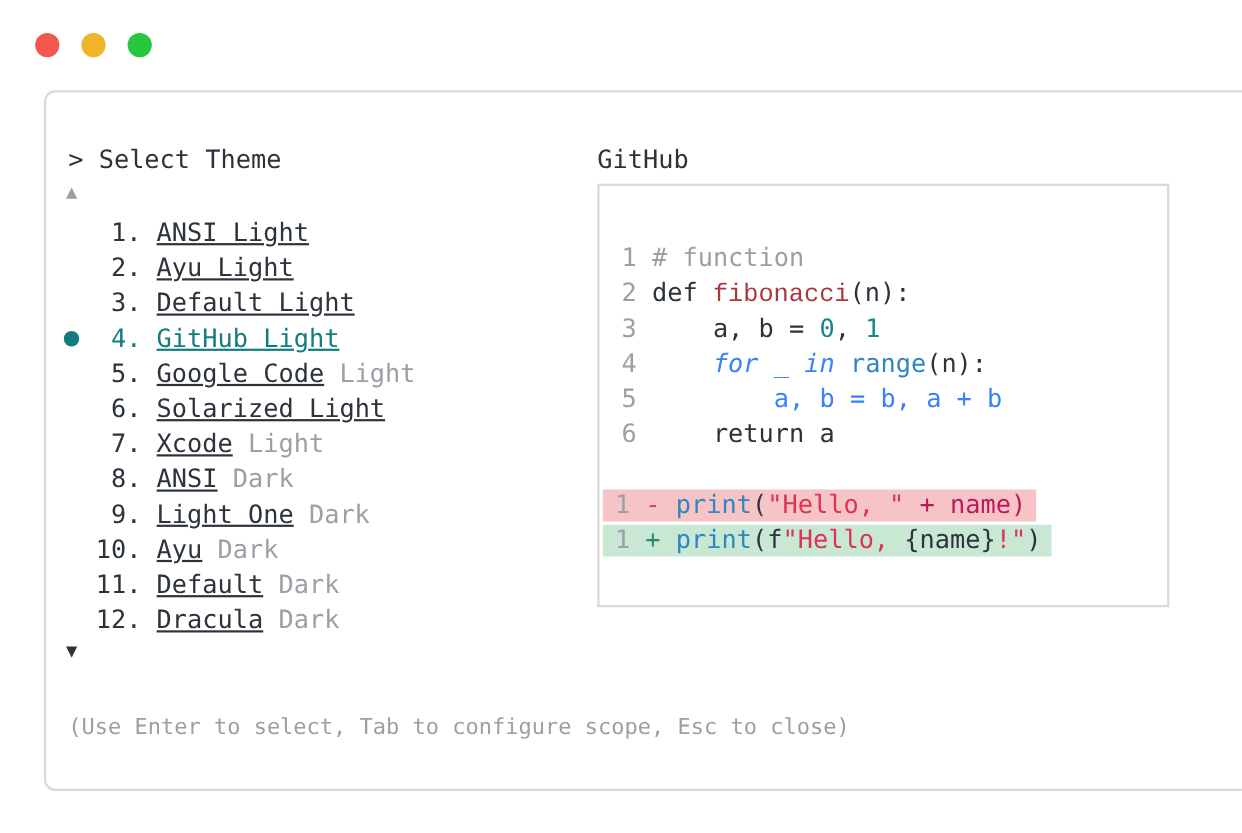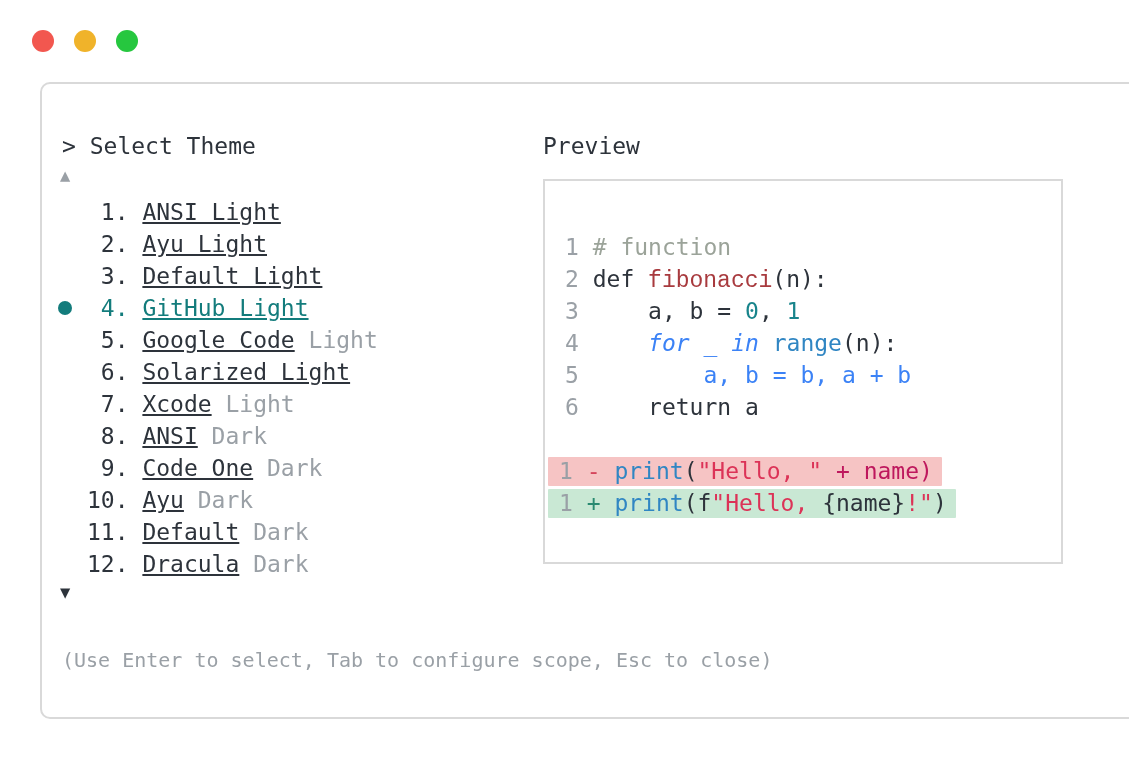--- a/index.html
+++ b/index.html
@@ -26,53 +26,53 @@
   .theme-row .marker { width: 29px; display: inline-flex; align-items: center; justify-content: flex-start; }
   .theme-row .dot { width: 14px; height: 14px; border-radius: 50%; background: var(--teal); display: inline-block; }
   .theme-row .num { display: inline-block; width: 3ch; text-align: right; }
   .theme-row .name { margin-left: 1ch; text-decoration: underline; }
   .theme-row .suffix { margin-left: 1ch; color: var(--muted); text-align: right; }
   .theme-row.selected .num, .theme-row.selected .name { color: var(--teal); }
 
   .hint { position: absolute; left: 20px; top: 560px; font-size: 20px; line-height: 32px; color: var(--muted); }
 
   .preview-box {
-    position: absolute; left: 501px; top: 95px; width: 520px; height: 385px;
+    position: absolute; left: 501px; top: 83px; width: 520px; height: 385px;
     border: 2px solid var(--border); background: #fff;
   }
   .code { padding: 50px 0 0 20px; font-size: 23px; }
   .code-row { height: 32px; line-height: 32px; white-space: pre; color: var(--text_dark); }
   .code-row .lnum { display: inline-block; width: 1ch; text-align: right; color: var(--muted); margin-right: 1ch; }
   .diff-hl { display: inline-block; line-height: 29px; padding: 0 9px 0 11px; margin-left: -17px; border-radius: 1px; }
 </style>
 </head>
 <body>
 
 <div class="traffic">
   <span class="light" id="light-red" style="background: rgb(242, 87, 79);"></span>
   <span class="light" id="light-yellow" style="background: rgb(240, 179, 42);"></span>
   <span class="light" id="light-green" style="background: rgb(38, 199, 63);"></span>
 </div>
 
 <div class="window">
   <div class="prompt-row">&gt; Select Theme</div>
-  <div class="preview-title">Preview</div>
+  <div class="preview-title">GitHub</div>
 
   <div class="scroll-arrow scroll-up">▲</div>
 
   <div class="theme-list">
       <div class="theme-row"><span class="marker"></span><span class="num">1.</span><span class="name">ANSI Light</span></div>
       <div class="theme-row"><span class="marker"></span><span class="num">2.</span><span class="name">Ayu Light</span></div>
       <div class="theme-row"><span class="marker"></span><span class="num">3.</span><span class="name">Default Light</span></div>
       <div class="theme-row selected"><span class="marker"><span class="dot"></span></span><span class="num">4.</span><span class="name">GitHub Light</span></div>
       <div class="theme-row"><span class="marker"></span><span class="num">5.</span><span class="name">Google Code</span><span class="suffix">Light</span></div>
       <div class="theme-row"><span class="marker"></span><span class="num">6.</span><span class="name">Solarized Light</span></div>
       <div class="theme-row"><span class="marker"></span><span class="num">7.</span><span class="name">Xcode</span><span class="suffix">Light</span></div>
       <div class="theme-row"><span class="marker"></span><span class="num">8.</span><span class="name">ANSI</span><span class="suffix">Dark</span></div>
-      <div class="theme-row"><span class="marker"></span><span class="num">9.</span><span class="name">Code One</span><span class="suffix">Dark</span></div>
+      <div class="theme-row"><span class="marker"></span><span class="num">9.</span><span class="name">Light One</span><span class="suffix">Dark</span></div>
       <div class="theme-row"><span class="marker"></span><span class="num">10.</span><span class="name">Ayu</span><span class="suffix">Dark</span></div>
       <div class="theme-row"><span class="marker"></span><span class="num">11.</span><span class="name">Default</span><span class="suffix">Dark</span></div>
       <div class="theme-row"><span class="marker"></span><span class="num">12.</span><span class="name">Dracula</span><span class="suffix">Dark</span></div>
     </div>
 
   <div class="scroll-arrow scroll-down">▼</div>
 
   <div class="hint">(Use Enter to select, Tab to configure scope, Esc to close)</div>
 
   <div class="preview-box">

